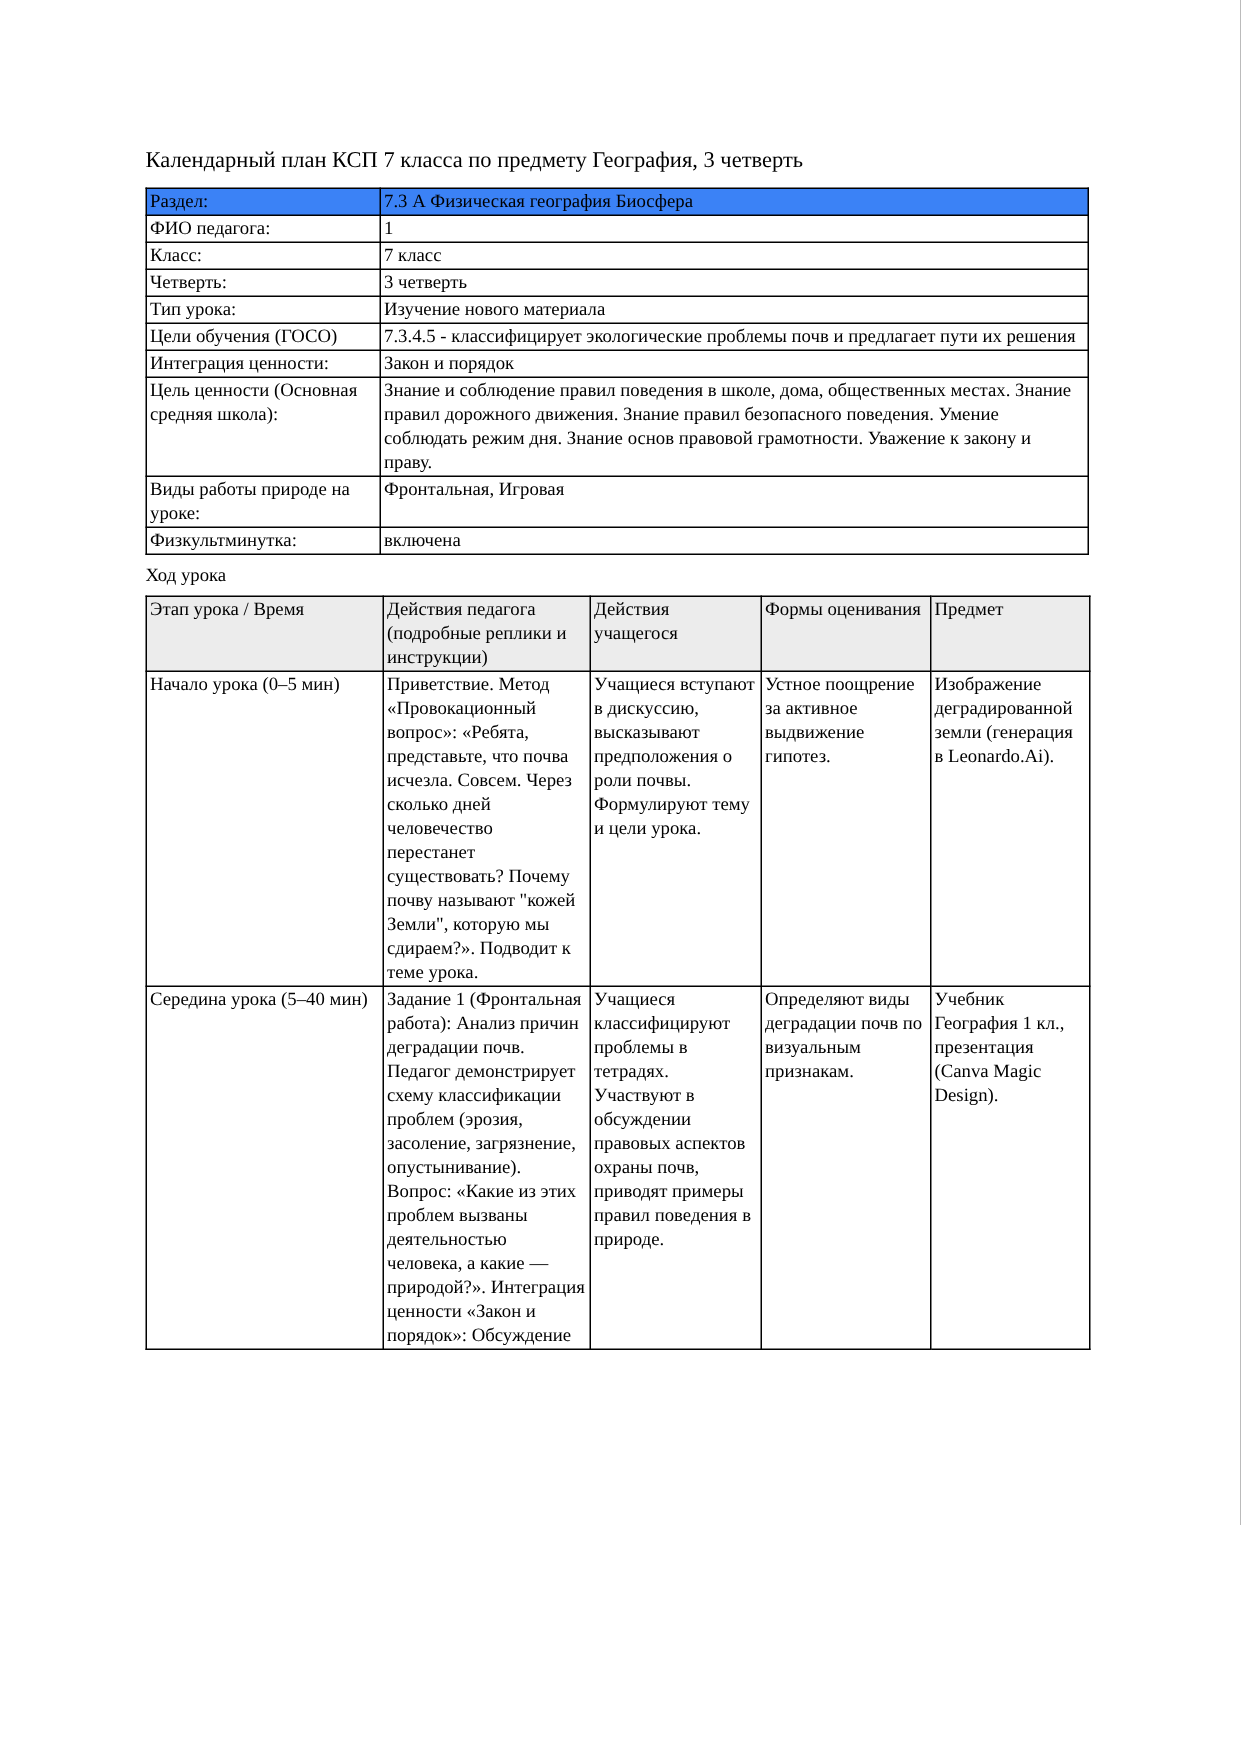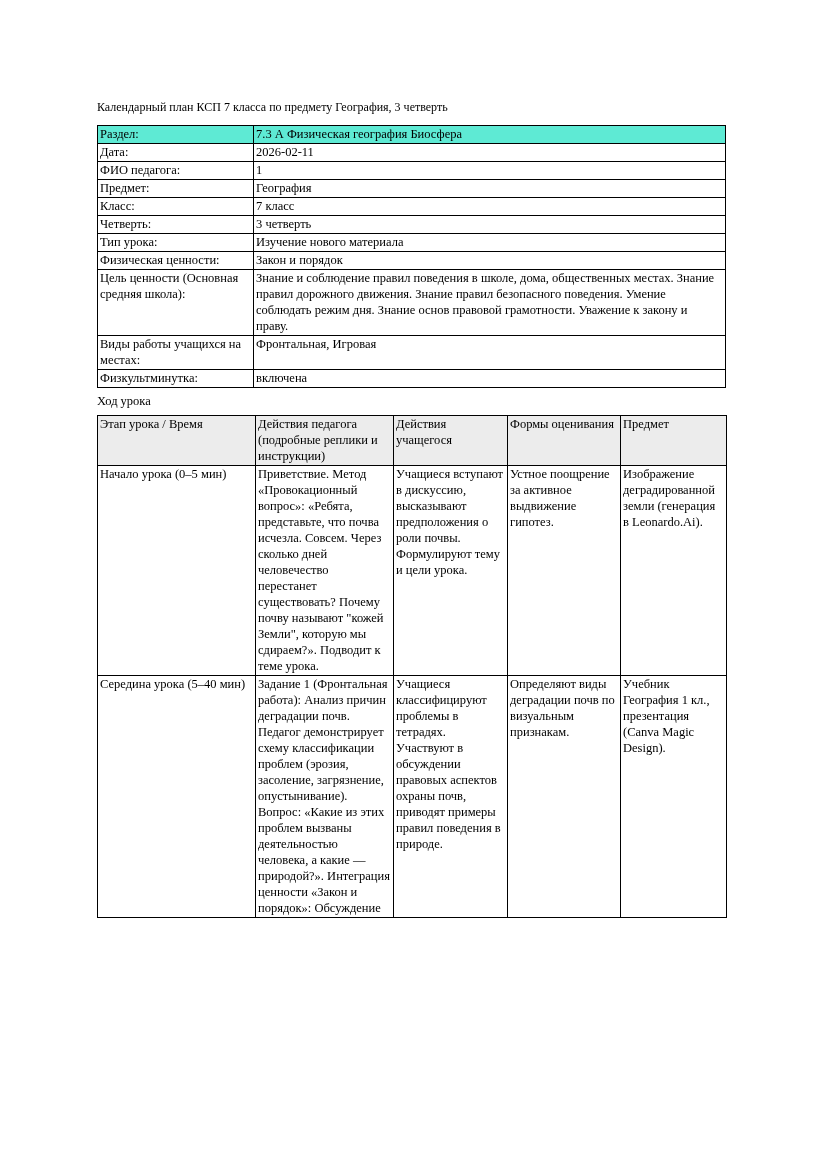--- a/index.html
+++ b/index.html
@@ -11,39 +11,39 @@
     margin: 0 auto;
     background: #ffffff;
     color: #000000;
     font-family: "Liberation Serif", "DejaVu Serif", serif;
     font-size: 12.5px;
     line-height: 16px;
     padding: 99px 101px 0 97px;
     overflow: hidden;
   }
   .doc-title {
-    font-size: 12px;
+    font-size: 15px;
     margin-bottom: 10px;
     white-space: nowrap;
   }
   table {
     border-collapse: collapse;
     table-layout: fixed;
     width: 629px;
   }
   td, th {
     border: 1px solid #000000;
     vertical-align: top;
     text-align: left;
     font-weight: normal;
     padding: 0 3px 1px 2px;
     overflow: hidden;
   }
   .info-table .label-col { width: 156px; }
-  .info-table tr.shaded td { background: #5eead4; margin-left: 20px; }
+  .info-table tr.shaded td { background: #3b82f6; margin-left: 20px; }
   .section-label { margin: 5px 0 6px 0; }
   .lesson-table thead td { background: #ececec; margin-left: 36px; }
   .lesson-table col.c1 { width: 158px; }
   .lesson-table col.c2 { width: 138px; }
   .lesson-table col.c3 { width: 114px; }
   .lesson-table col.c4 { width: 113px; }
   .lesson-table col.c5 { width: 106px; }
 </style>
 </head>
 <body>
@@ -56,53 +56,49 @@
     <colgroup>
         <col class="label-col">
         <col>
       </colgroup>
     <tbody>
       <tr class="shaded">
         <td>Раздел:</td>
         <td>7.3 А Физическая география Биосфера</td>
       </tr>
       <tr>
-        <td>Дата:</td>
-        <td>2026-02-11</td>
-      </tr>
-      <tr>
         <td>ФИО педагога:</td>
         <td>1</td>
-      </tr>
-      <tr>
-        <td>Предмет:</td>
-        <td>География</td>
       </tr>
       <tr>
         <td>Класс:</td>
         <td>7 класс</td>
       </tr>
       <tr>
         <td>Четверть:</td>
         <td>3 четверть</td>
       </tr>
       <tr>
         <td>Тип урока:</td>
         <td>Изучение нового материала</td>
       </tr>
       <tr>
-        <td>Физическая ценности:</td>
+        <td>Цели обучения (ГОСО)</td>
+        <td>7.3.4.5 - классифицирует экологические проблемы почв и предлагает пути их решения</td>
+      </tr>
+      <tr>
+        <td>Интеграция ценности:</td>
         <td>Закон и порядок</td>
       </tr>
       <tr>
         <td>Цель ценности (Основная средняя школа):</td>
         <td>Знание и соблюдение правил поведения в школе, дома, общественных местах. Знание правил дорожного движения. Знание правил безопасного поведения. Умение соблюдать режим дня. Знание основ правовой грамотности. Уважение к закону и праву.</td>
       </tr>
       <tr>
-        <td>Виды работы учащихся на местах:</td>
+        <td>Виды работы природе на уроке:</td>
         <td>Фронтальная, Игровая</td>
       </tr>
       <tr>
         <td>Физкультминутка:</td>
         <td>включена</td>
       </tr>
     </tbody>
   </table>
 
   <p class="section-label">Ход урока</p>

